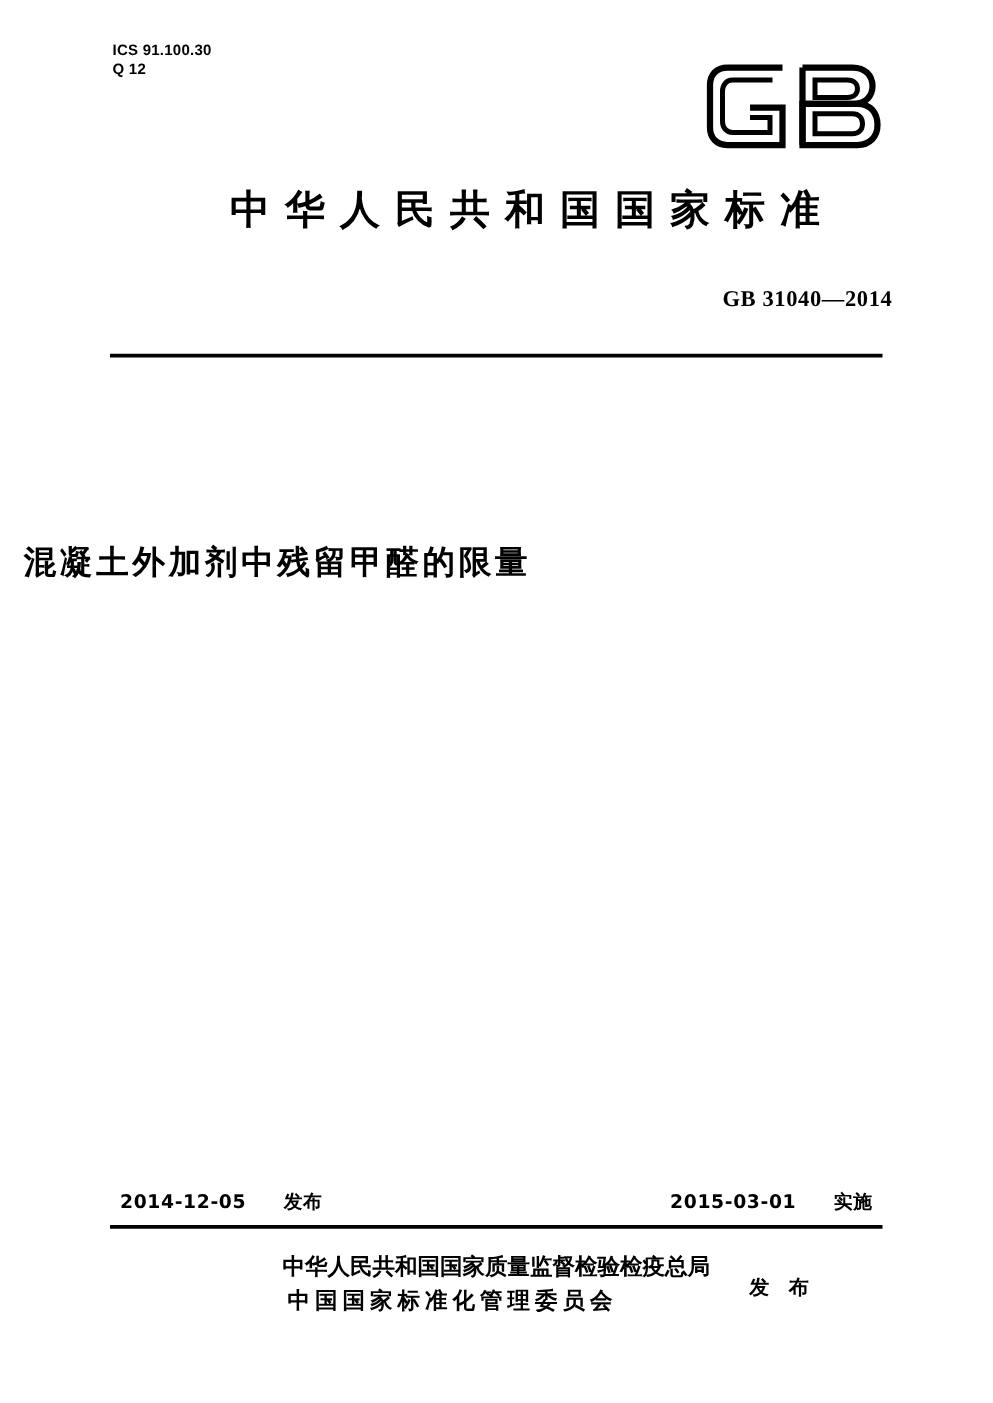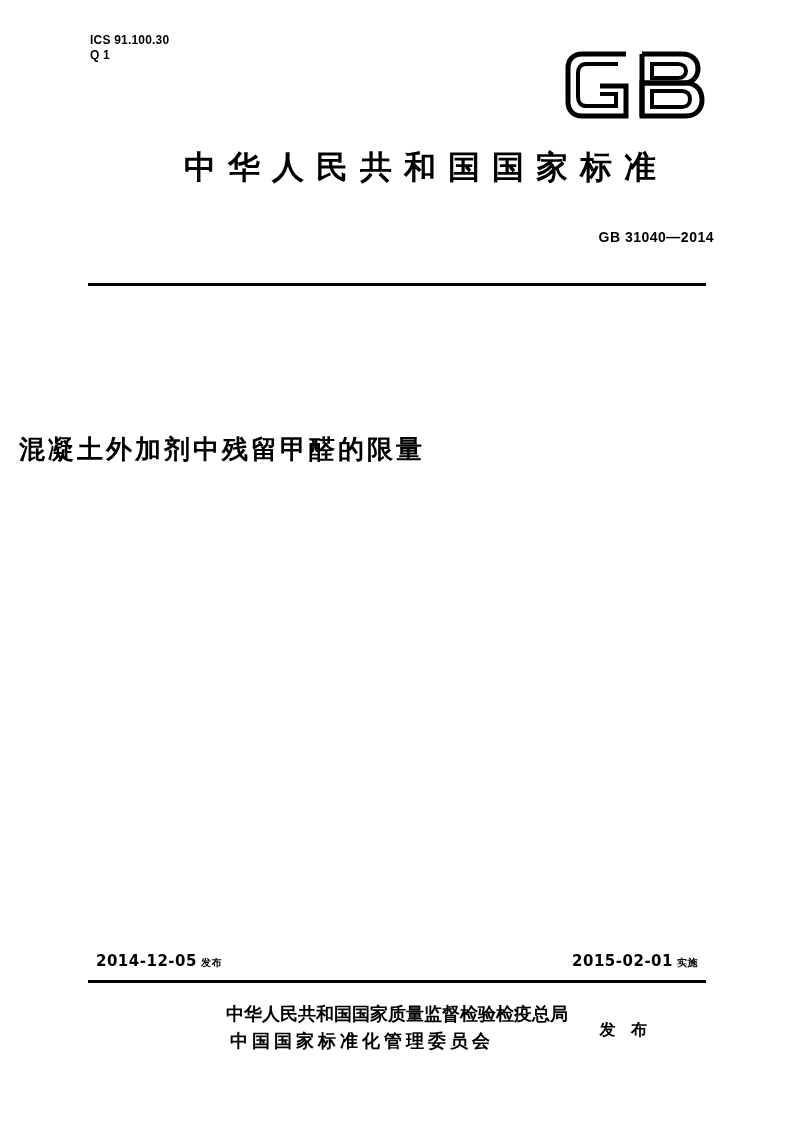--- a/index.html
+++ b/index.html
@@ -59,23 +59,23 @@
     text-indent: 12px;
     white-space: nowrap;
     margin-left: 23px;
   }
 
   
   .std-number {
     position: absolute;
     right: 80px;
     top: 229px;
-    font-family: Liberation Sans, sans-serif;
-    font-weight: bold;
-    font-size: 14px;
+    font-family: Liberation Serif, serif;
+    font-weight: bold;
+    font-size: 18px;
     letter-spacing: 0.5px;
   }
 
   
   .rule-top {
     position: absolute;
     left: 88px;
     top: 283px;
     width: 618px;
     height: 3px;
@@ -133,22 +133,23 @@
     top: 952px;
     font-family: "DejaVu Sans", sans-serif;
     font-weight: bold;
     font-size: 15px;
     letter-spacing: 0.5px;
     white-space: nowrap;
   }
   .date-issue .cn-tag,
   .date-effective .cn-tag {
     font-family: Liberation Mono, monospace;
-    font-size: 10px;
+    font-size: 15px;
     padding-left: 4px;
+    margin-left: 26px;
   }
 
   
   .footer {
     position: absolute;
     left: 0;
     top: 1000px;
     width: 794px;
     text-align: center;
   }
@@ -180,21 +181,21 @@
     white-space: nowrap;
   }
 </style>
 </head>
 <body>
 
 <div class="page">
 
   <div class="ics-block">
     <div>ICS 91.100.30</div>
-    <div>Q 1</div>
+    <div>Q 12</div>
   </div>
 
   <div class="gb-logo">
     <svg width="160" height="98" viewBox="0 0 160 98" xmlns="http://www.w3.org/2000/svg">
       <g fill="none" stroke="#000" stroke-width="5">
 
         <path d="M70 18 H26 C17 18 12 24 12 32 V66 C12 74 17 80 26 80 H70 V50 H44"></path>
 
         <path d="M62 28 H30 C25 28 22 32 22 37 V61 C22 66 25 70 30 70 H60 V58 H44" stroke-width="4"></path>
 
@@ -215,21 +216,21 @@
 
   <div class="doc-title-cn">混凝土外加剂中残留甲醛的限量</div>
 
   <div class="rule-bottom"></div>
 
   <div class="date-issue">
     <span>2014-12-05</span><span class="cn-tag">发布</span>
   </div>
 
   <div class="date-effective">
-    <span>2015-02-01</span><span class="cn-tag">实施</span>
+    <span>2015-03-01</span><span class="cn-tag">实施</span>
   </div>
 
   <div class="footer">
     <div class="footer-inner">
       <div class="issuer-line">中华人民共和国国家质量监督检验检疫总局</div>
       <div class="issuer-line spaced">中国国家标准化管理委员会</div>
       <div class="publish-tag">发 布</div>
     </div>
   </div>
 

